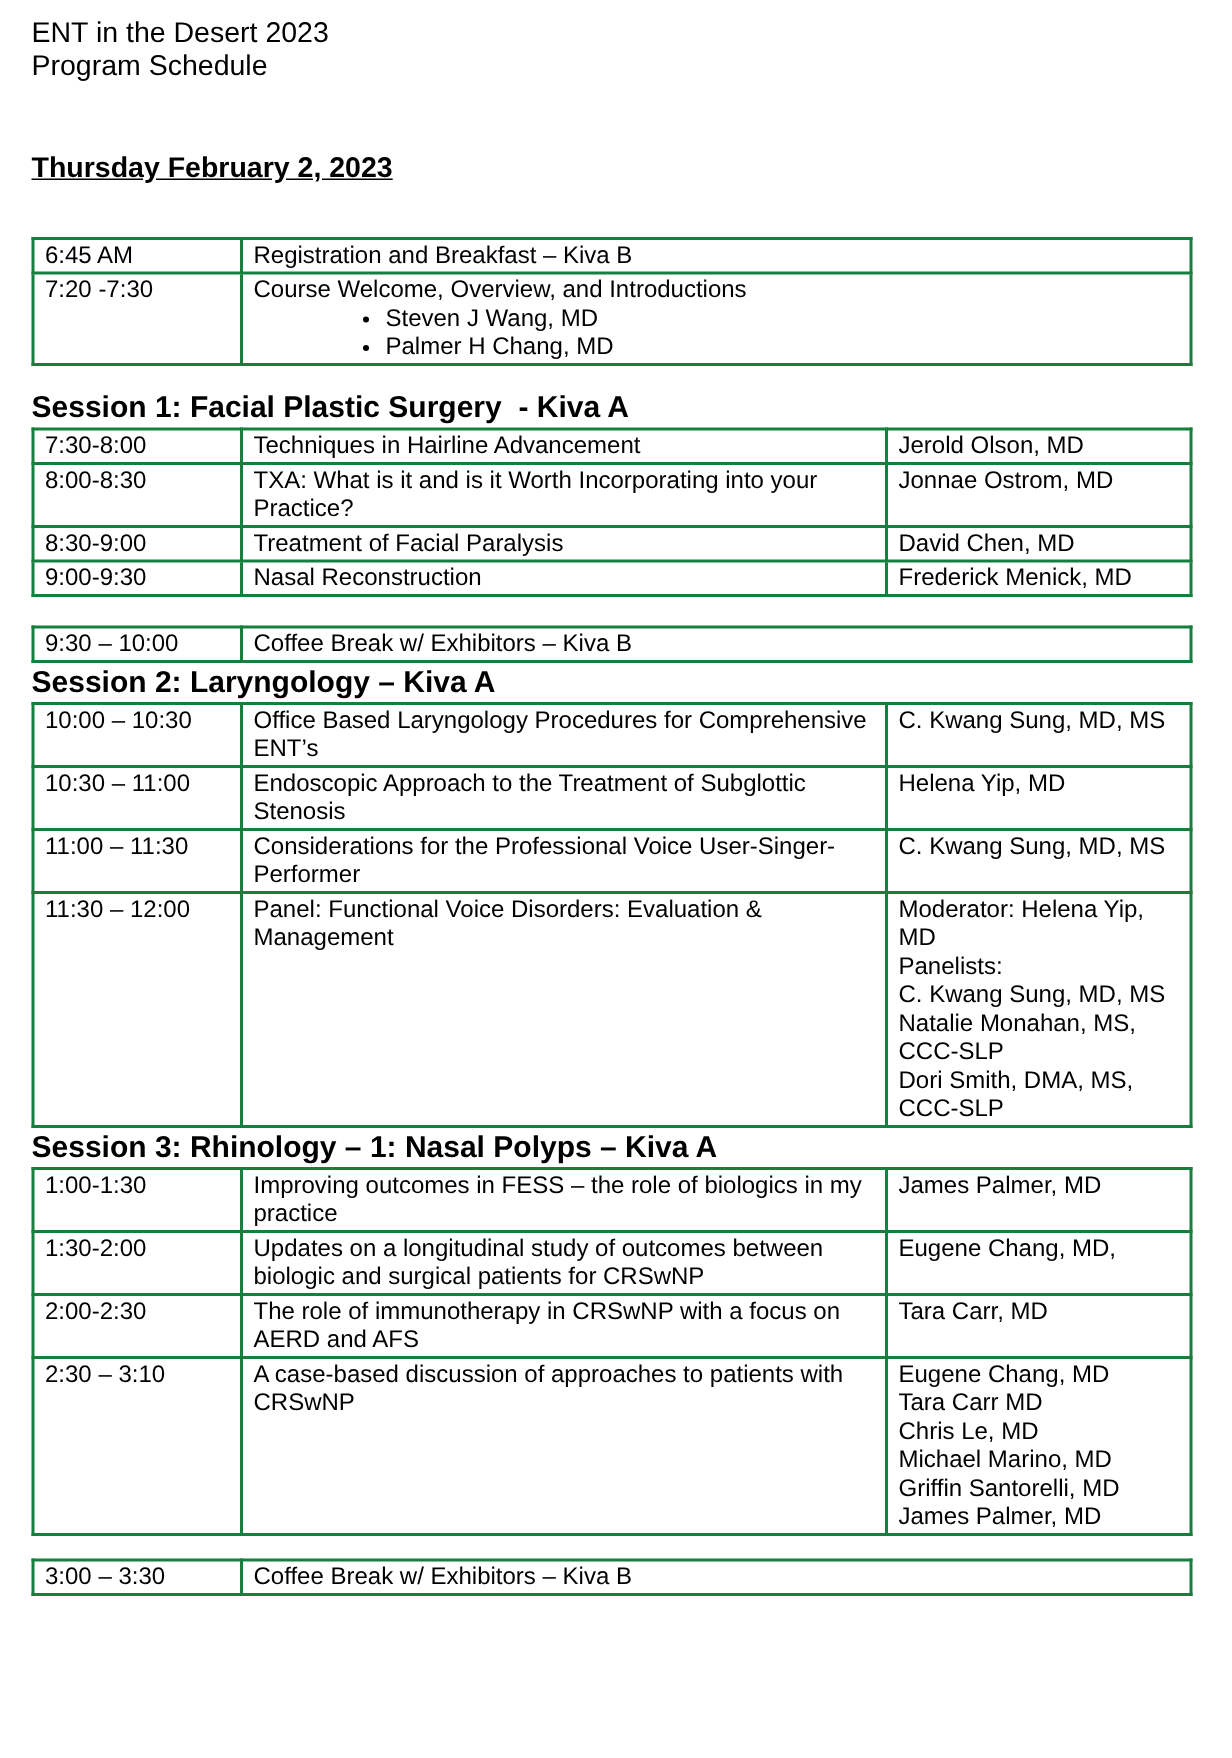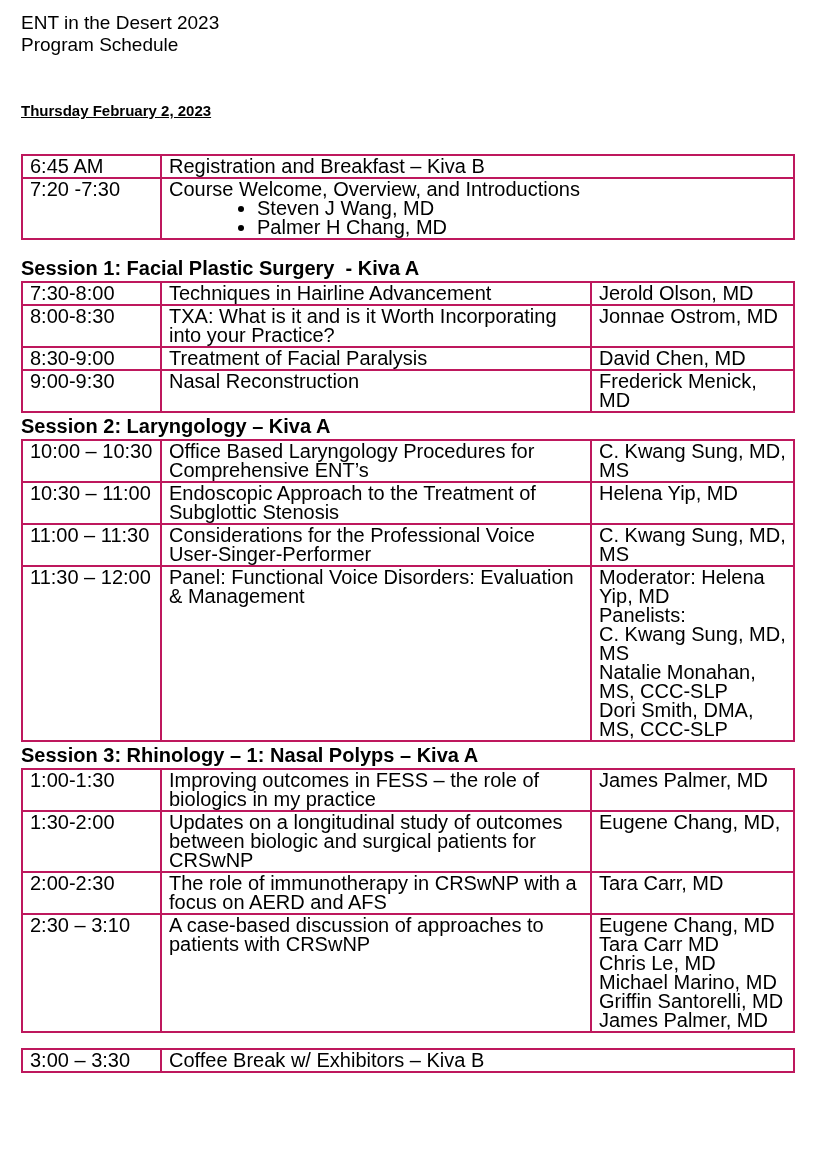--- a/index.html
+++ b/index.html
@@ -16,41 +16,41 @@
     background: #fff;
   }
   .title-line {
     font-size: 19px;
     line-height: 22px;
     white-space: pre-wrap;
   }
   .date-heading {
     display: inline-block;
     margin-top: 46px;
-    font-size: 15px;
+    font-size: 19px;
     font-weight: 700;
     text-decoration: underline;
     white-space: pre-wrap;
     text-align: right;
   }
   .session-heading {
     font-size: 20px;
     font-weight: 700;
     line-height: 19px;
     margin: 19px 0 3px 0;
     white-space: pre-wrap;
   }
   table.sched {
     border-collapse: collapse;
     table-layout: fixed;
     width: 774px;
   }
   table.sched td {
-    border: 2px solid #be185d;
-    font-size: 20px;
+    border: 2px solid #15803d;
+    font-size: 16px;
     line-height: 19px;
     vertical-align: top;
     padding: 1px 6px 1px 7px;
     overflow: hidden;
   }
   td.time  { width: 124px; padding-left: 9px; }
   td.desc  { padding-right: 23px; }
   .two-col td.desc { padding-right: 9px; }
   td.spk   { width: 188px; padding-right: 19px; }
   td.valign-bottom { vertical-align: bottom; }
@@ -120,20 +120,28 @@
         <td class="spk">David Chen, MD</td>
       </tr>
       <tr>
         <td class="time">9:00-9:30</td>
         <td class="desc">Nasal Reconstruction</td>
         <td class="spk">Frederick Menick, MD</td>
       </tr>
     </tbody>
   </table>
 
+  <table class="sched two-col mt-19">
+    <tbody>
+      <tr>
+        <td class="time">9:30 – 10:00</td>
+        <td class="desc">Coffee Break w/ Exhibitors – Kiva B</td>
+      </tr>
+    </tbody>
+  </table>
 
   <div class="session-heading mt-20">Session 2: Laryngology – Kiva A</div>
 
   <table class="sched three-col">
     <tbody>
       <tr>
         <td class="time">10:00 – 10:30</td>
         <td class="desc">Office Based Laryngology Procedures for Comprehensive ENT’s</td>
         <td class="spk">C. Kwang Sung, MD, MS</td>
       </tr>

